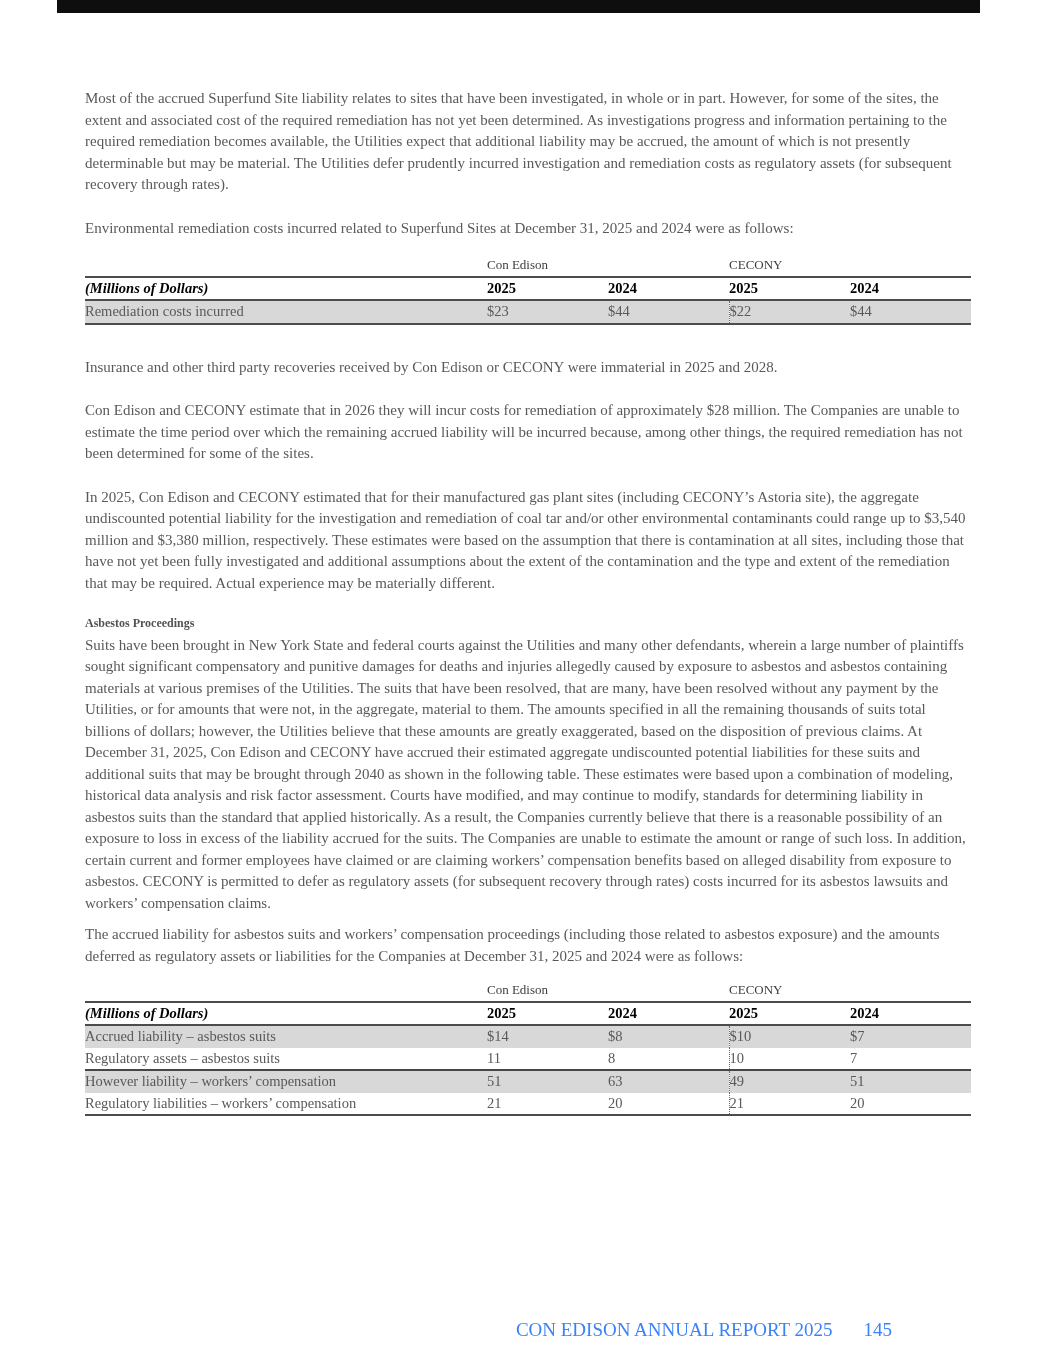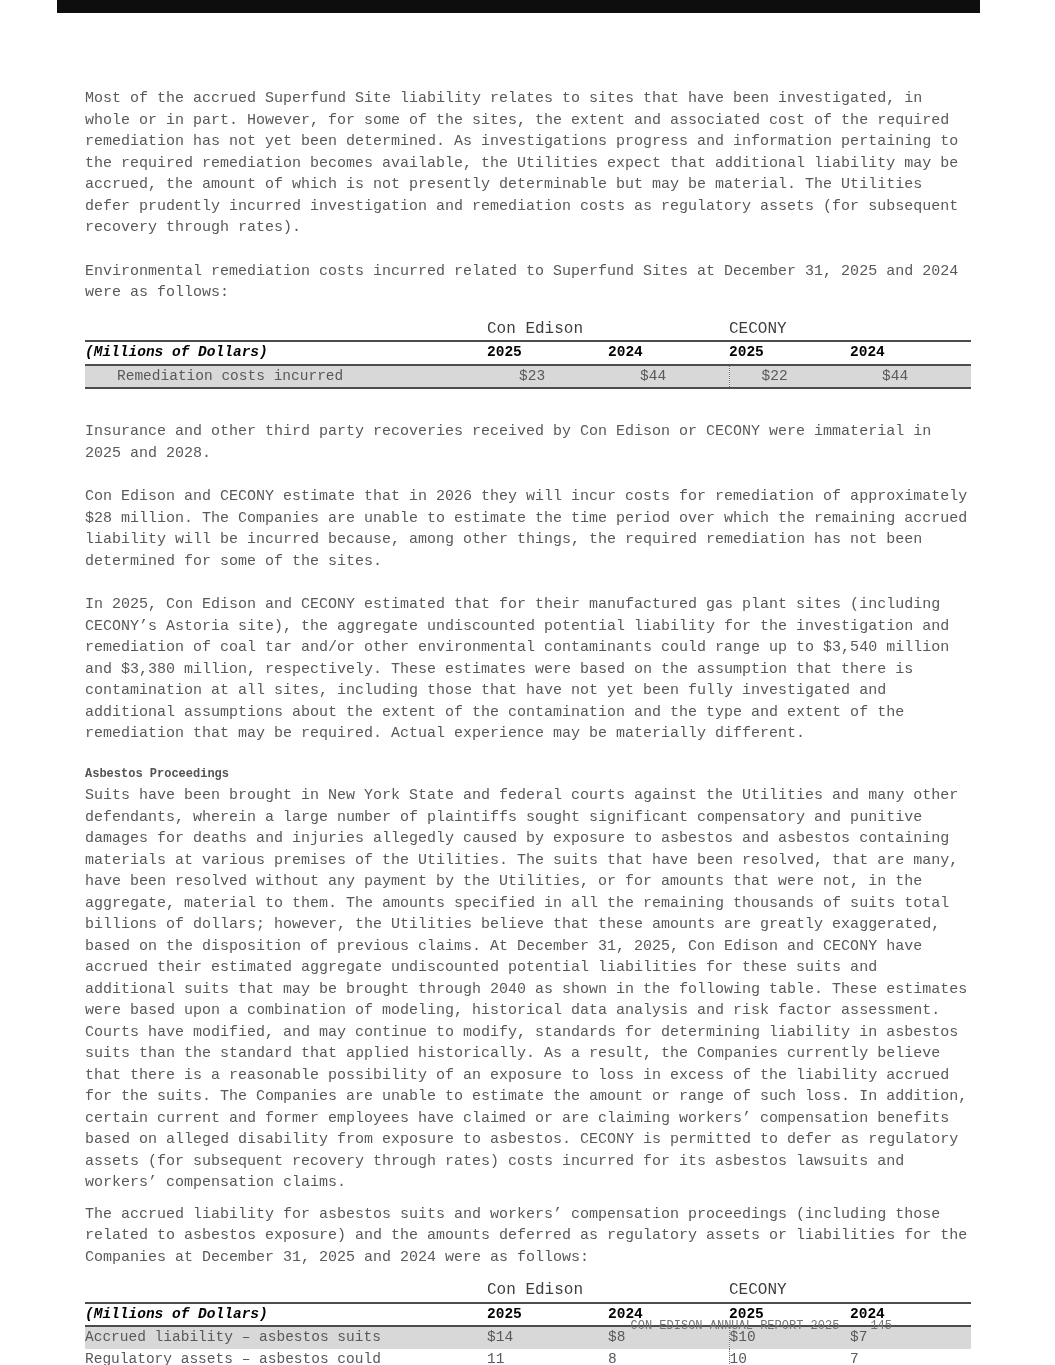--- a/index.html
+++ b/index.html
@@ -2,21 +2,21 @@
 <html><head>
 <meta charset="utf-8">
 <style>
   * { box-sizing: border-box; }
   html, body { margin: 0; padding: 0; background: #ffffff; }
   .page {
     position: relative;
     width: 980px;
     height: 1365px;
     background: #ffffff;
-    font-family: Liberation Mono, monospace;
+    font-family: Liberation Serif, serif;
     color: #58595b;
     overflow: hidden;
   }
   .topbar {
     position: absolute;
     top: 0;
     left: 57px;
     right: 0;
     height: 13px;
     background: #0e0e0e;
@@ -57,42 +57,42 @@
     vertical-align: middle;
     overflow: hidden;
     white-space: nowrap;
   }
   tr.group-row td { height: 19px; border: none; }
   td.grp {
     text-align: center;
     padding-left: 80px;
     font-weight: bold;
     color: #3c3d3f;
-    font-size: 16px;
+    font-size: 13px;
   }
   tr.head-row td {
     border-top: 2px solid #4b4c4e;
     border-bottom: 2px solid #4b4c4e;
     font-weight: bold;
     color: #000000;
   }
   td.lbl { padding-left: 7px; }
   td.mod { font-style: italic; }
   td.num { text-align: right; padding-right: 7px; }
   tr.data-row td { height: 22px; }
   tr.shaded td { background: #d8d8d8; }
   td.dot { border-right: 1px dotted #6a6b6d; }
   tr.mid-rule td { border-top: 2.5px solid #454648; }
-  tr.last-row td { border-bottom: 2px solid #4b4c4e; padding-left: 32px; }
+  tr.last-row td { border-bottom: 2px solid #4b4c4e; }
   .footer {
     position: absolute;
     top: 1319px;
     right: 88px;
-    font-size: 12px;
-    color: #737373;
+    font-size: 19px;
+    color: #3b82f6;
     white-space: nowrap;
   }
   .footer .pagenum { margin-left: 31px; }
 </style>
 </head>
 <body>
 
 <div class="page">
   <div class="topbar"></div>
 
@@ -170,21 +170,21 @@
           <td class="num">2024</td>
         </tr>
         <tr class="data-row shaded">
           <td class="lbl">Accrued liability – asbestos suits</td>
           <td class="num">$14</td>
           <td class="num dot">$8</td>
           <td class="num">$10</td>
           <td class="num">$7</td>
         </tr>
         <tr class="data-row">
-          <td class="lbl">Regulatory assets – asbestos could</td>
+          <td class="lbl">Regulatory assets – asbestos suits</td>
           <td class="num">11</td>
           <td class="num dot">8</td>
           <td class="num">10</td>
           <td class="num">7</td>
         </tr>
         <tr class="data-row shaded mid-rule">
           <td class="lbl">However liability – workers’ compensation</td>
           <td class="num">51</td>
           <td class="num dot">63</td>
           <td class="num">49</td>

